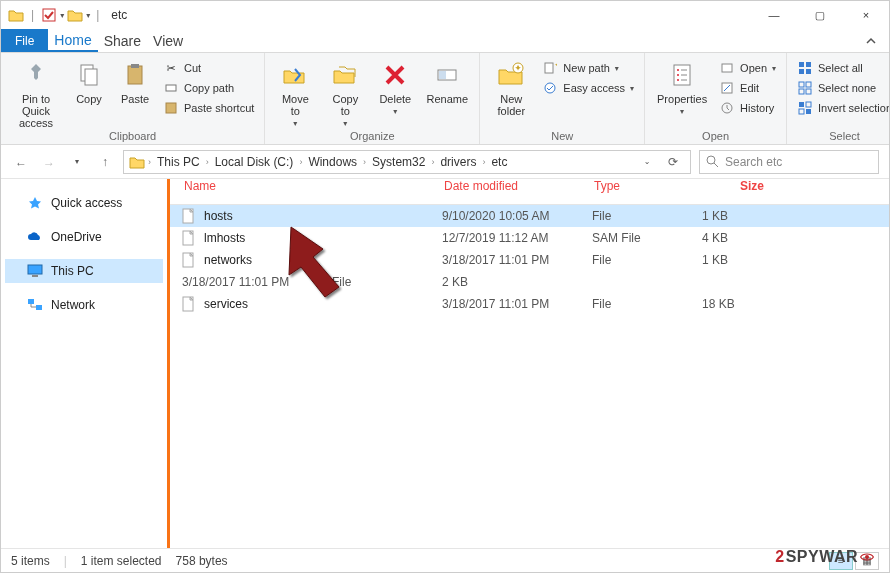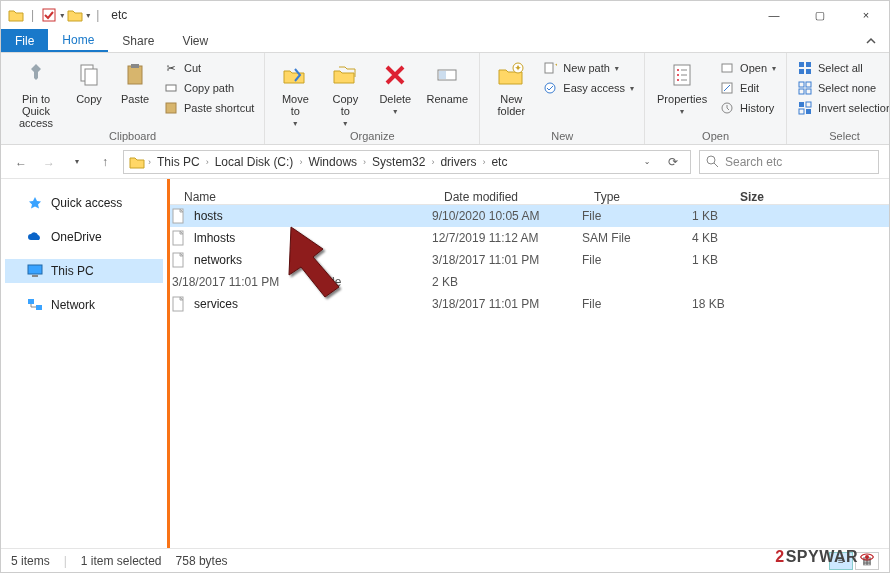--- a/index.html
+++ b/index.html
@@ -10,21 +10,21 @@
 .titlebar .qat { display: flex; align-items: center; gap: 2px; padding-left: 6px; }
 .qat-folder { width: 18px; height: 18px; display:inline-flex; align-items:center; justify-content:center; }
 .qat-sep { color:#999; padding:0 4px; }
 .win-title { padding-left: 8px; color:#333; }
 .win-controls { margin-left:auto; display:flex; }
 .win-btn { width:46px; height:28px; display:flex; align-items:center; justify-content:center; font-size:11px; color:#333; }
 
 
 .tabs { height: 24px; display:flex; align-items:stretch; border-bottom:1px solid #dadada; }
 .tab-file { background:#1979ca; color:#fff; padding:0 14px; display:flex; align-items:center; font-size:12px; }
-.tab { padding:0 14px; display:flex; align-items:center; font-size:12px; color:#444; }
+.tab { padding:0 6px; display:flex; align-items:center; font-size:14px; color:#444; }
 .tab.active { border-bottom:2px solid #1979ca; color:#1979ca; }
 .tab-collapse { margin-left:auto; padding:0 12px; display:flex; align-items:center; color:#555; }
 
 
 .ribbon { height: 92px; background:#f5f6f7; display:flex; border-bottom:1px solid #dadada; }
 .group { border-right:1px solid #e1e1e1; padding:4px 8px 2px 8px; display:flex; flex-direction:column; justify-content:space-between; }
 .group-body { display:flex; align-items:flex-start; gap:6px; height:70px; }
 .group-label { text-align:center; font-size:11px; color:#666; padding-top:1px; }
 .rb-big { width:54px; display:flex; flex-direction:column; align-items:center; gap:2px; font-size:11px; color:#333; text-align:center; padding-top:2px;}
 .rb-big .ico { width:32px; height:32px; display:flex; align-items:center; justify-content:center; }
@@ -45,28 +45,28 @@
 .search { width:180px; height:24px; border:1px solid #ccc; display:flex; align-items:center; padding:0 6px; color:#888; gap:6px;}
 
 
 .content { display:flex; height: calc(100% - 28px - 24px - 92px - 34px - 24px); }
 .sidebar { width:169px; border-right:3px solid #f97316; padding:12px 4px; }
 .side-item { display:flex; align-items:center; gap:8px; padding:4px 8px 4px 22px; font-size:12px; color:#222; }
 .side-item.selected { background:#cde8ff; }
 .side-ico { width:16px; height:16px; display:flex; align-items:center; justify-content:center; }
 
 .filepane { flex:1; display:flex; flex-direction:column; position:relative; }
-.cols { display:flex; border-bottom:1px solid #e5e5e5; font-size:12px; color:#404040; height:26px; align-items:flex-end; padding-left:14px; }
+.cols { display:flex; border-bottom:1px solid #e5e5e5; font-size:12px; color:#ef4444; height:26px; align-items:flex-start; padding-left:14px; }
 .col-name { width:260px; }
 .col-date { width:150px; }
 .col-type { width:110px; }
 .col-size { width:70px; text-align:right; padding-right:10px;font-weight:bold; }
 
 .rows { flex:1; overflow:auto; }
-.row { display:flex; align-items:center; height:22px; padding-left:2px; font-size:12px; color:#222; }
+.row { display:flex; align-items:center; height:22px; padding-left:12px; font-size:12px; color:#222; }
 .row.selected { background:#cde8ff; }
 .row .c-name { width:260px; display:flex; align-items:center; gap:6px; }
 .row .c-date { width:150px; color:#555; }
 .row .c-type { width:110px; color:#555; }
 .row .c-size { width:70px; text-align:left; padding-right:10px; color:#555; }
 .file-ico { width:16px; height:16px; }
 
 
 .status { height:24px; border-top:1px solid #e5e5e5; display:flex; align-items:center; font-size:12px; color:#444; padding:0 10px; gap:14px; }
 .status .divider { color:#ccc; }

